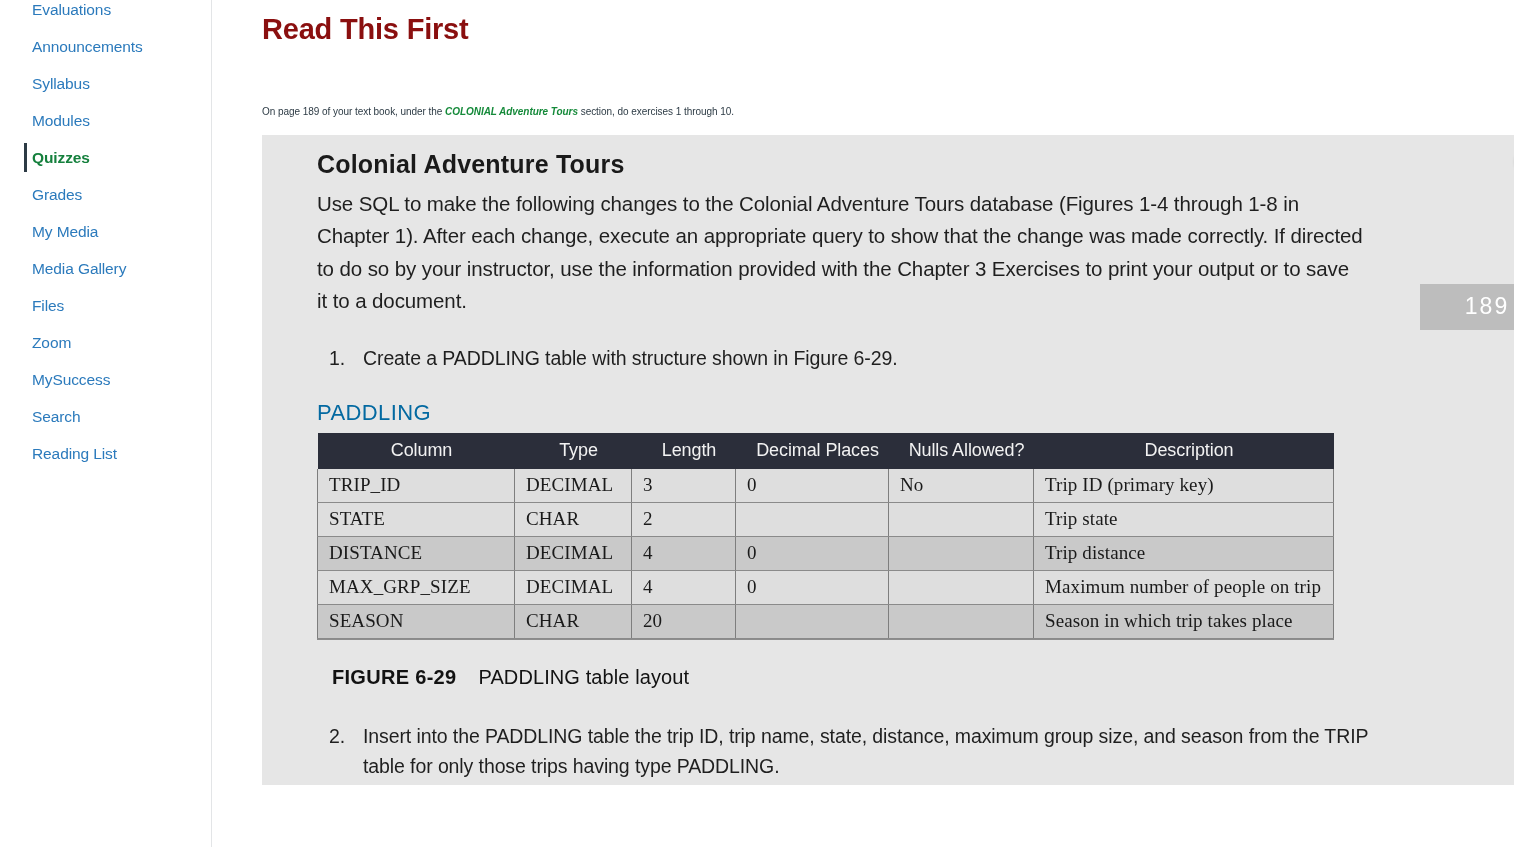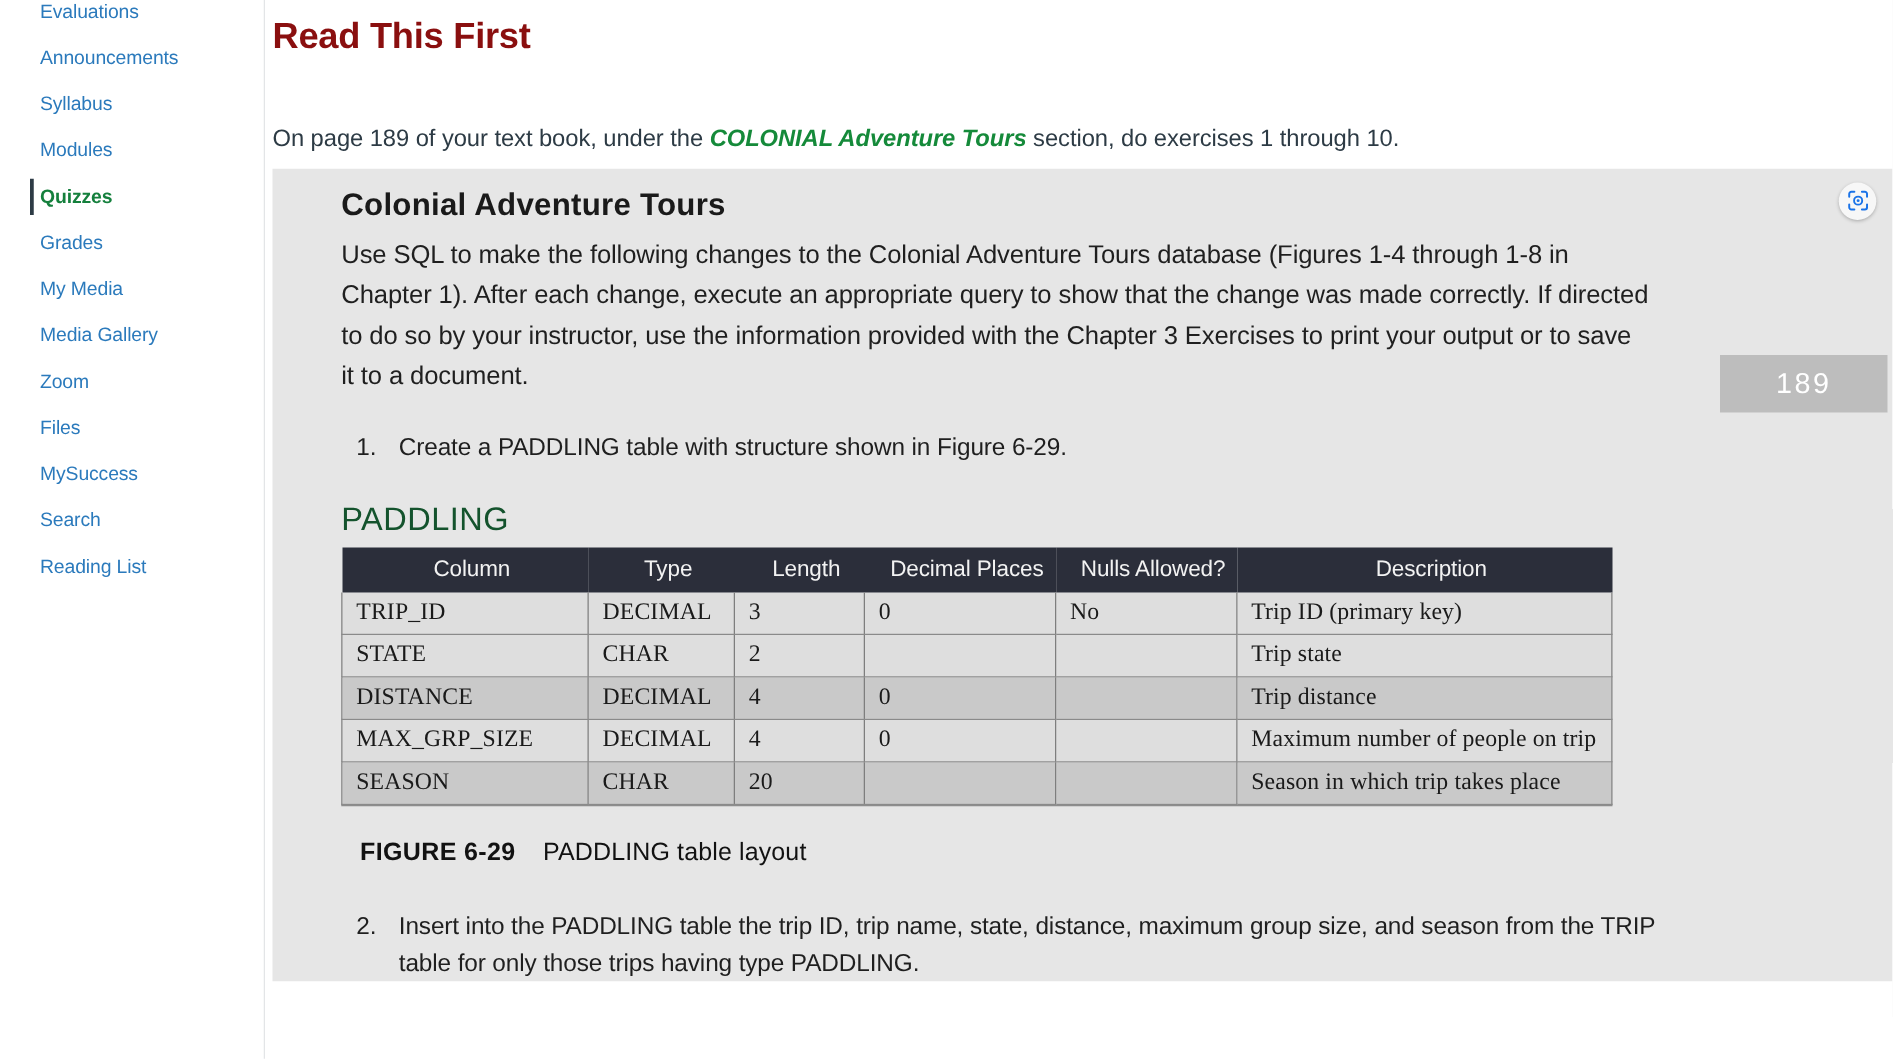--- a/index.html
+++ b/index.html
@@ -14,20 +14,21 @@
     font-family: "Liberation Sans", sans-serif;
     -webkit-font-smoothing: antialiased;
   }
 
   #app {
     position: relative;
     width: 1514px;
     height: 847px;
     display: flex;
     background: #fff;
+    gap: 44px;
   }
 
   
   #course-nav {
     width: 212px;
     min-width: 212px;
     height: 847px;
     border-right: 1px solid #e3e5e7;
     box-sizing: border-box;
     background: #fff;
@@ -77,21 +78,21 @@
     padding: 12px 0 0 6px;
     font-size: 29px;
     line-height: 34px;
     font-weight: 700;
     color: #8a0f0f;
     letter-spacing: -0.2px;
   }
   .body-copy {
     padding-left: 6px;
     padding-right: 4px;
-    font-size: 19px;
+    font-size: 10px;
     line-height: 23.5px;
     color: #2d3b45;
     letter-spacing: -0.05px;
   }
   .p1 { margin: 54px 0 0 0; }
   .p2 { margin: 13px 0 0 0; }
   .green-bi {
     color: #158a3a;
     font-weight: 700;
     font-style: italic;
@@ -143,22 +144,22 @@
   .doc-list-item .num {
     width: 34px;
     flex: 0 0 34px;
   }
   .item1 { margin-top: 25px; padding-left: 12px; }
   .item2 { margin-top: 32px; padding-left: 12px; }
   .item2 .txt { width: 1042px; }
 
   .table-caption {
     font-family: "Liberation Sans", sans-serif;
-    font-size: 26px;
-    color: #14532d;
+    font-size: 22px;
+    color: #0369a1;
     margin: 27px 0 7px 0;
     letter-spacing: 0.4px;
   }
 
   
   table.paddling {
     border-collapse: collapse;
     width: 1016px;
     table-layout: fixed;
     font-family: "Liberation Serif", serif;
@@ -255,22 +256,22 @@
 
   <nav id="course-nav">
     <a class="nav-item first" href="#"><span>Evaluations</span></a>
     <a class="nav-item" href="#"><span>Announcements</span></a>
     <a class="nav-item" href="#"><span>Syllabus</span></a>
     <a class="nav-item" href="#"><span>Modules</span></a>
     <a class="nav-item active" href="#"><span>Quizzes</span></a>
     <a class="nav-item" href="#"><span>Grades</span></a>
     <a class="nav-item" href="#"><span>My Media</span></a>
     <a class="nav-item" href="#"><span>Media Gallery</span></a>
+    <a class="nav-item" href="#"><span>Files</span></a>
     <a class="nav-item" href="#"><span>Zoom</span></a>
-    <a class="nav-item" href="#"><span>Files</span></a>
     <a class="nav-item" href="#"><span>MySuccess</span></a>
     <a class="nav-item" href="#"><span>Search</span></a>
     <a class="nav-item" href="#"><span>Reading List</span></a>
   </nav>
 
   <div id="main">
 
     <h1 id="page-title">Read This First</h1>
 
     <p class="body-copy p1"><span>On page 189 of your text book, under the </span><span class="green-bi">COLONIAL Adventure Tours</span><span> section, do exercises 1 through 10.</span></p>

